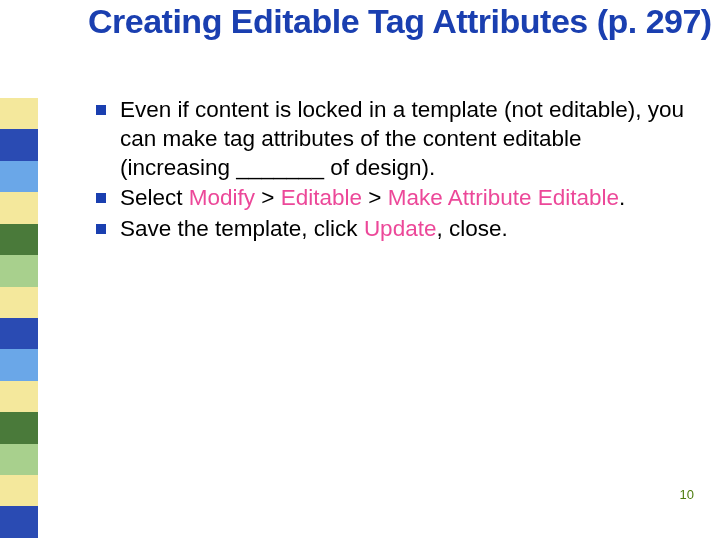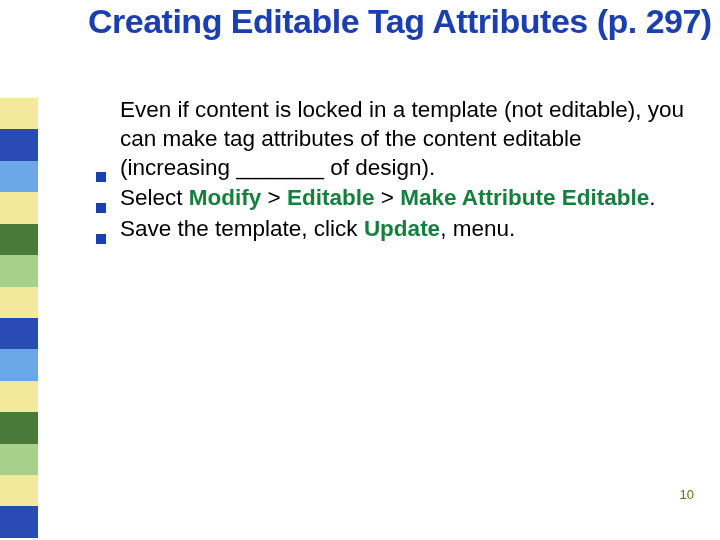--- a/index.html
+++ b/index.html
@@ -47,37 +47,37 @@
   }
 
   .content {
     position: absolute;
     left: 96px;
     top: 96px;
     width: 600px;
   }
   .item {
     display: flex;
-    align-items: flex-end;
+    align-items: flex-start;
     margin-bottom: 2px;
   }
   .bullet {
     width: 10px;
     height: 10px;
     background: #1a3fb0;
     margin-top: 9px;
     margin-right: 14px;
     flex-shrink: 0;
   }
   .text {
     font-size: 22.5px;
     line-height: 1.28;
     color: #000;
   }
-  .hl { color: #15803d; font-weight: bold; }
+  .hl { color: #ec4899; }
 
   .pagenum {
     position: absolute;
     right: 26px;
     bottom: 38px;
     font-size: 13px;
     color: #4d7c0f;
   }
 </style>
 </head>
@@ -117,19 +117,19 @@
     <div class="text">
       <span>Select </span><span class="hl">Modify</span><span> &gt; </span><span class="hl">Editable</span><span> &gt; </span><span class="hl">Make Attribute Editable</span><span>.</span>
     </div>
   </div>
 
 
 
   <div class="item">
     <div class="bullet"></div>
     <div class="text">
-      <span>Save the template, click </span><span class="hl">Update</span><span>, menu.</span>
+      <span>Save the template, click </span><span class="hl">Update</span><span>, close.</span>
     </div>
   </div>
 
 </div>
 
 <div class="pagenum">10</div>
 
 </body></html>

